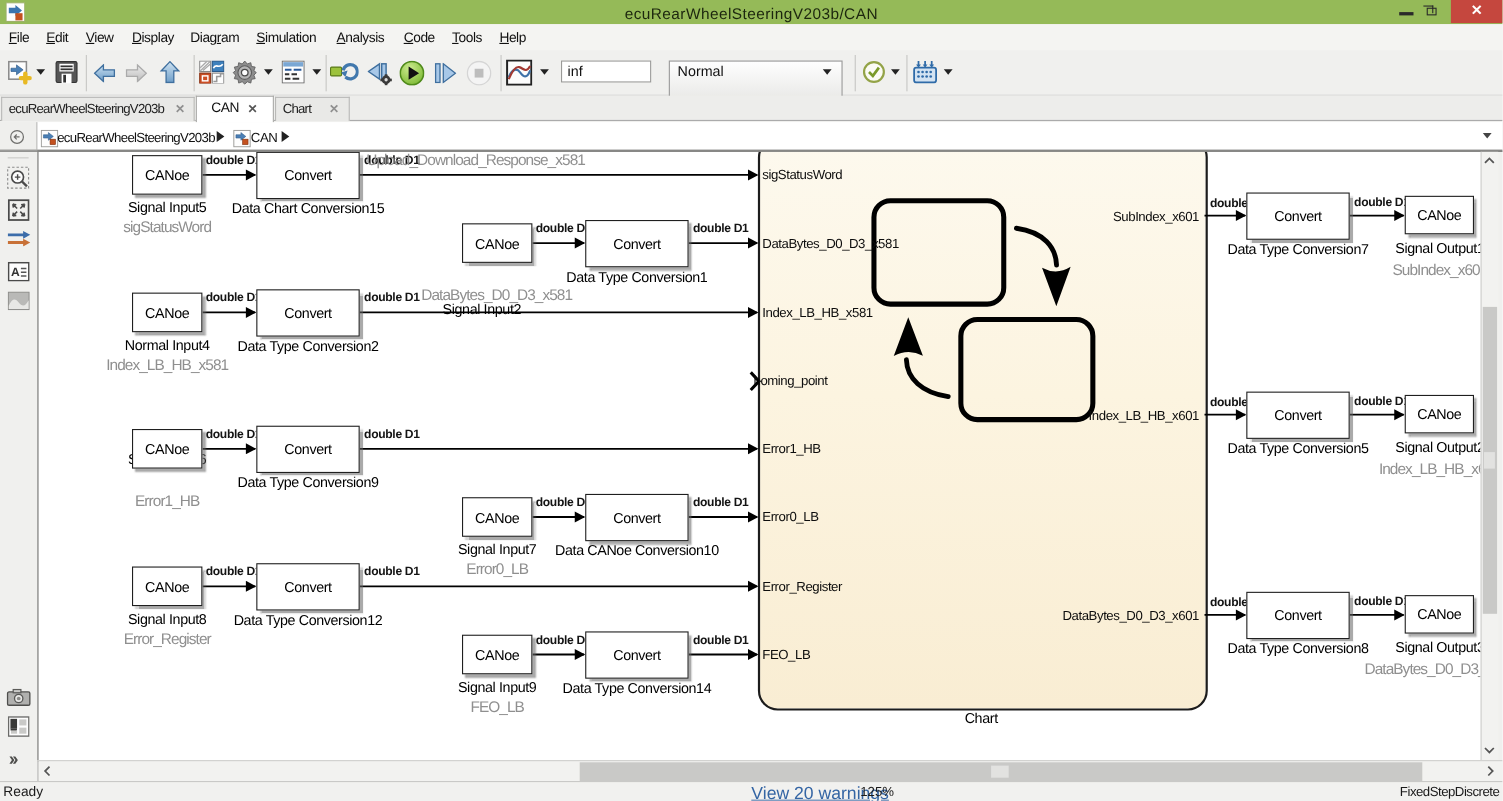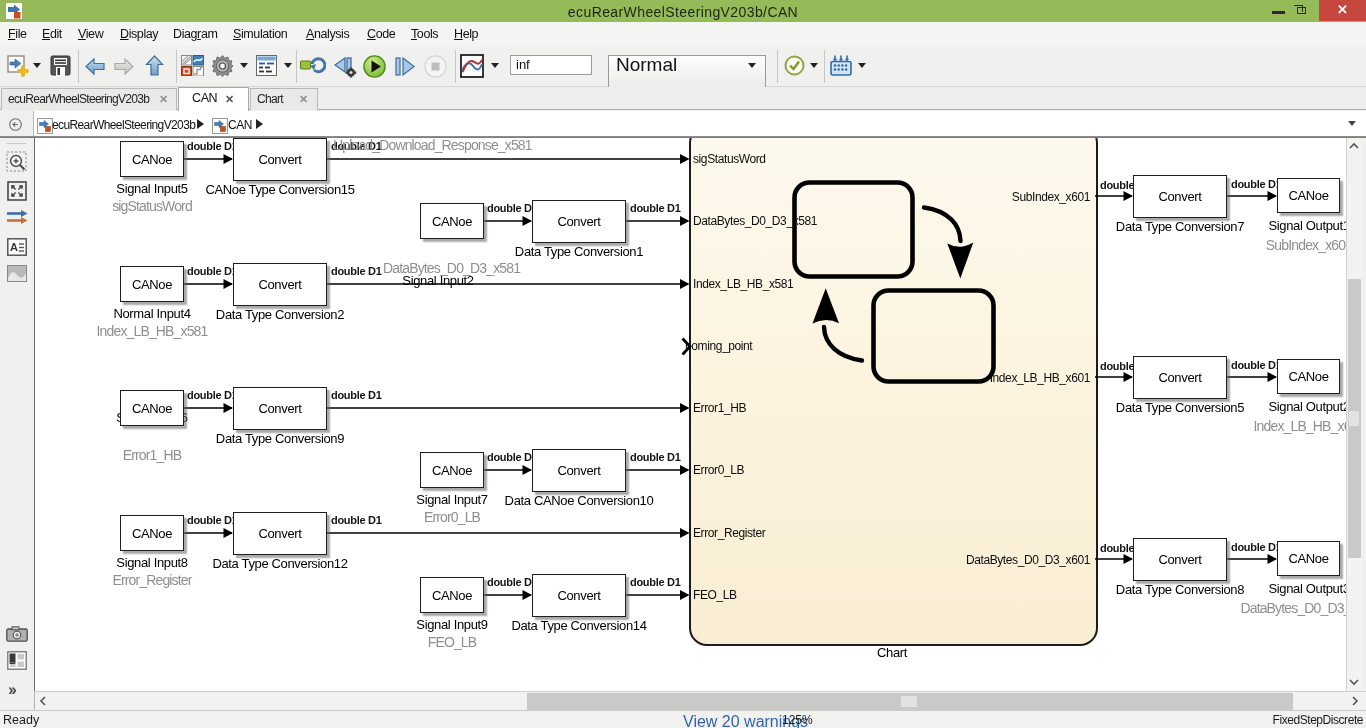--- a/index.html
+++ b/index.html
@@ -158,21 +158,21 @@
  <circle cx="11.5" cy="11.5" r="10.6" fill="#f4f4f4" stroke="#d5d5d5" stroke-width="1.2"></circle>
  <rect x="7.5" y="7.5" width="8" height="8" fill="#bdbdbd"></rect>
 </svg>
 <svg class="abs" style="left:460px;top:54px" width="24" height="24" viewBox="0 0 24 24">
  <rect x="1" y="1" width="22" height="22" fill="#fcfcfc" stroke="#222" stroke-width="1.8"></rect>
  <path d="M 2.5 16 C 6 8, 10 8, 13 12 S 19 18 22 10" stroke="#3f72a8" stroke-width="2" fill="none"></path>
  <path d="M 2.5 18 C 5 12, 8 6, 12 7 S 18 13 22 6" stroke="#a33a32" stroke-width="2" fill="none"></path>
 </svg>
 <div class="caret" style="left:491px;top:63px;"></div>
 <div class="abs" style="left:510px;top:55px;width:82px;height:20px;background:#fff;border:1px solid #9a9a98;font-size:13px;line-height:18px;padding-left:5px;color:#111;">inf</div>
-<div class="abs" style="left:608px;top:55px;width:158px;height:36px;background:linear-gradient(180deg,#fefefe,#e9e9e7);border:1px solid #999;font-size:19px;line-height:18px;padding-left:7px;color:#111;">Normal</div>
+<div class="abs" style="left:608px;top:55px;width:158px;height:36px;background:linear-gradient(180deg,#fefefe,#e9e9e7);border:1px solid #999;font-size:13px;line-height:18px;padding-left:7px;color:#111;">Normal</div>
 <div class="caret" style="left:748px;top:63px;"></div>
 <svg class="abs" style="left:784px;top:55px" width="21" height="21" viewBox="0 0 21 21">
  <circle cx="10.5" cy="10.5" r="9" fill="#fbfbf4" stroke="#93a347" stroke-width="2"></circle>
  <path d="M 6 10.5 L 9.5 14 L 15 6.5" fill="none" stroke="#7a9a28" stroke-width="2.4"></path>
 </svg>
 <div class="caret" style="left:810px;top:63px;"></div>
 <svg class="abs" style="left:830px;top:55px" width="22" height="21" viewBox="0 0 22 21">
  <g stroke="#2f6ba8" stroke-width="1.6">
       <line x1="5" y1="0.5" x2="5" y2="5"></line>
       <line x1="11" y1="0.5" x2="11" y2="5"></line>
@@ -351,21 +351,21 @@
       <div class="dd" style="position:absolute;left:486px;top:451px;">double D1</div>
       <div class="dd" style="position:absolute;left:330px;top:389px;">double D1</div>
       <div class="dd" style="position:absolute;left:186px;top:389px;">double D1</div>
       <div class="dd" style="position:absolute;left:330px;top:265px;">double D1</div>
       <div class="dd" style="position:absolute;left:186px;top:265px;">double D1</div>
       <div class="dd" style="position:absolute;left:629px;top:202px;">double D1</div>
       <div class="dd" style="position:absolute;left:486px;top:202px;">double D1</div>
       <div class="dd" style="position:absolute;left:330px;top:140px;">double D1</div>
       <div class="dd" style="position:absolute;left:186px;top:140px;">double D1</div>
       <div class="t" style="position:absolute;left:151.0px;top:181px;transform:translateX(-50%);white-space:nowrap;">Signal Input5</div>
-      <div class="t" style="position:absolute;left:279.0px;top:181.5px;transform:translateX(-50%);white-space:nowrap;">CANoe Type Conversion15</div>
+      <div class="t" style="position:absolute;left:279.0px;top:181.5px;transform:translateX(-50%);white-space:nowrap;">Data Chart Conversion15</div>
       <div class="g" style="position:absolute;left:151.0px;top:198px;transform:translateX(-50%);white-space:nowrap;">sigStatusWord</div>
       <div class="t" style="position:absolute;left:437px;top:243px;transform:translateX(-50%);white-space:nowrap;margin-top:30px;">Signal Input2</div>
       <div class="t" style="position:absolute;left:578.0px;top:243.5px;transform:translateX(-50%);white-space:nowrap;">Data Type Conversion1</div>
       <div class="g" style="position:absolute;left:382px;top:260px;">DataBytes_D0_D3_x581</div>
       <div class="t" style="position:absolute;left:151.0px;top:306px;transform:translateX(-50%);white-space:nowrap;">Normal Input4</div>
       <div class="t" style="position:absolute;left:279.0px;top:306.5px;transform:translateX(-50%);white-space:nowrap;">Data Type Conversion2</div>
       <div class="g" style="position:absolute;left:151.0px;top:323px;transform:translateX(-50%);white-space:nowrap;">Index_LB_HB_x581</div>
       <div class="t" style="position:absolute;left:151.0px;top:410px;transform:translateX(-50%);white-space:nowrap;">Signal Input6</div>
       <div class="t" style="position:absolute;left:279.0px;top:430.5px;transform:translateX(-50%);white-space:nowrap;">Data Type Conversion9</div>
       <div class="g" style="position:absolute;left:151.0px;top:447px;transform:translateX(-50%);white-space:nowrap;">Error1_HB</div>

